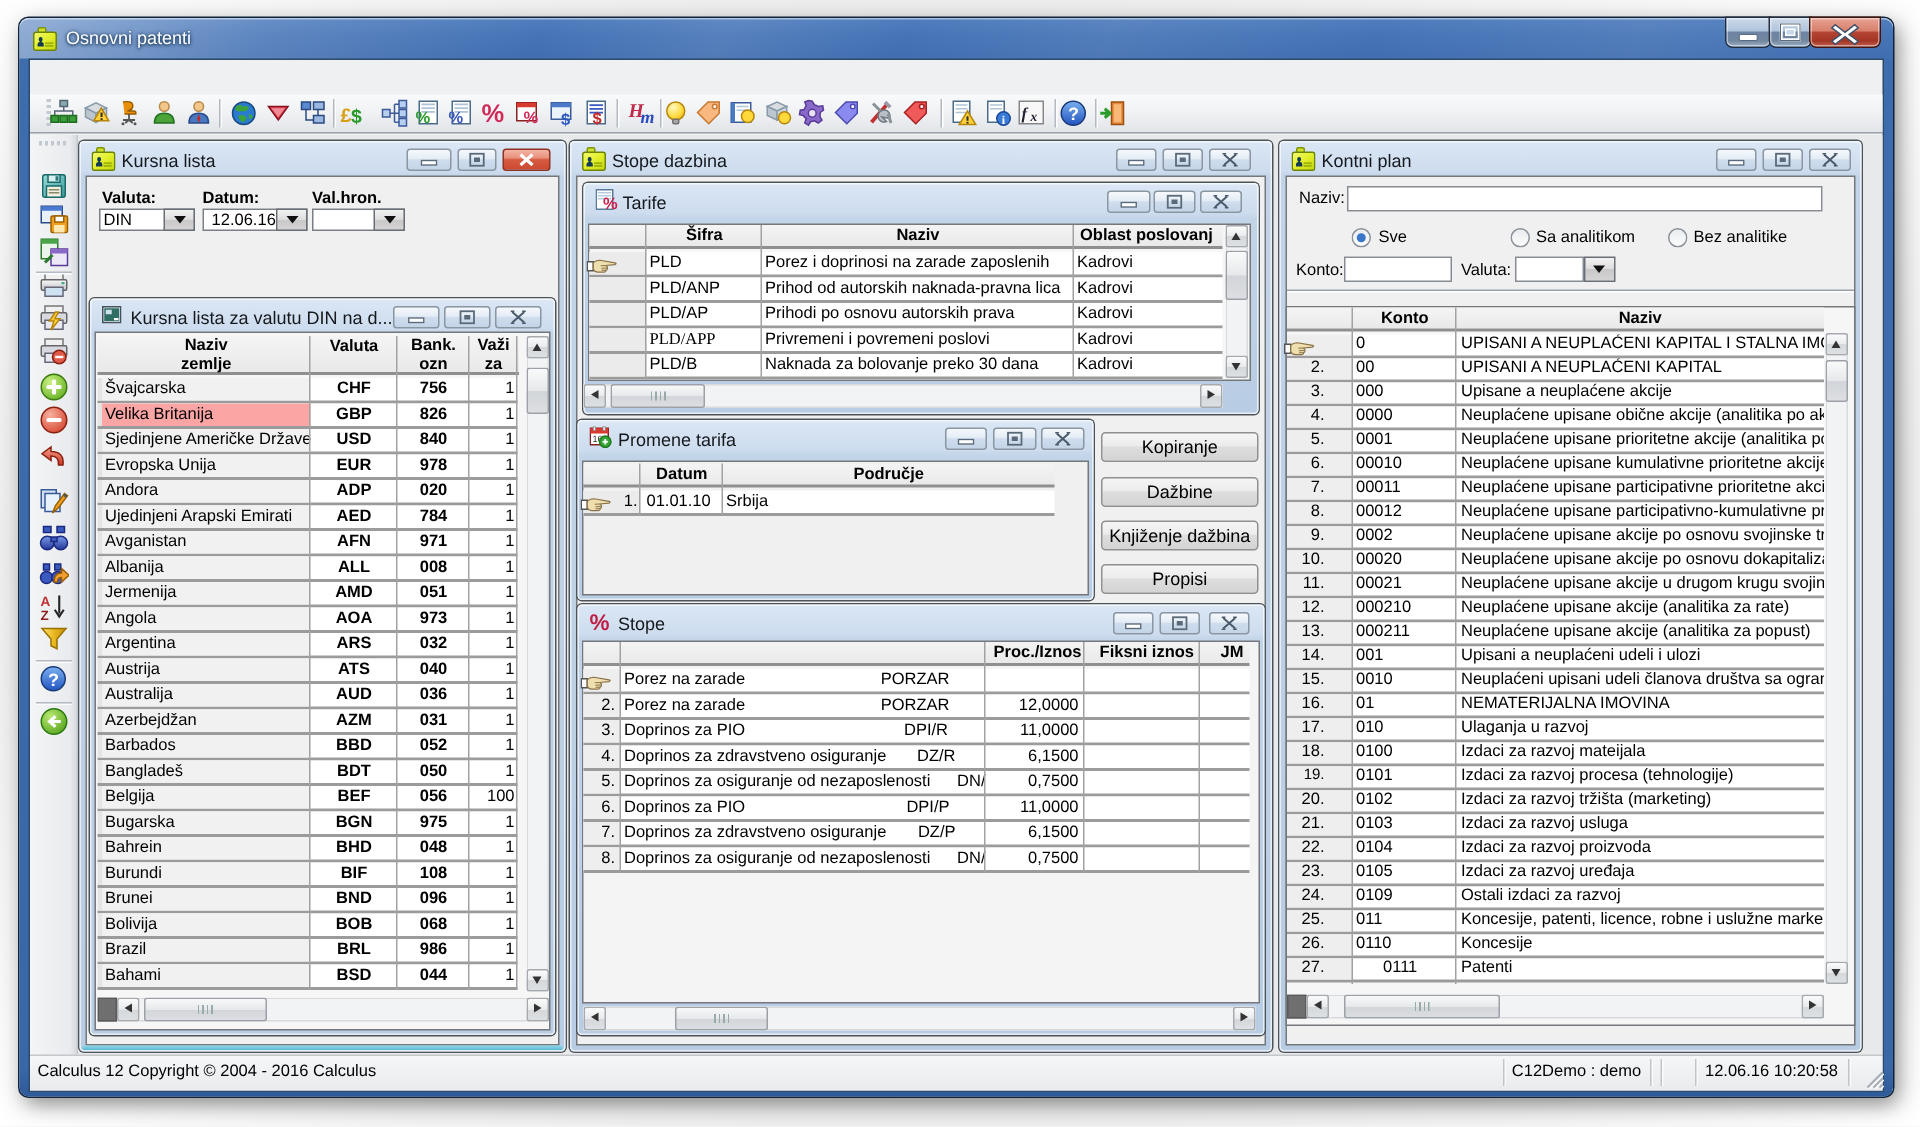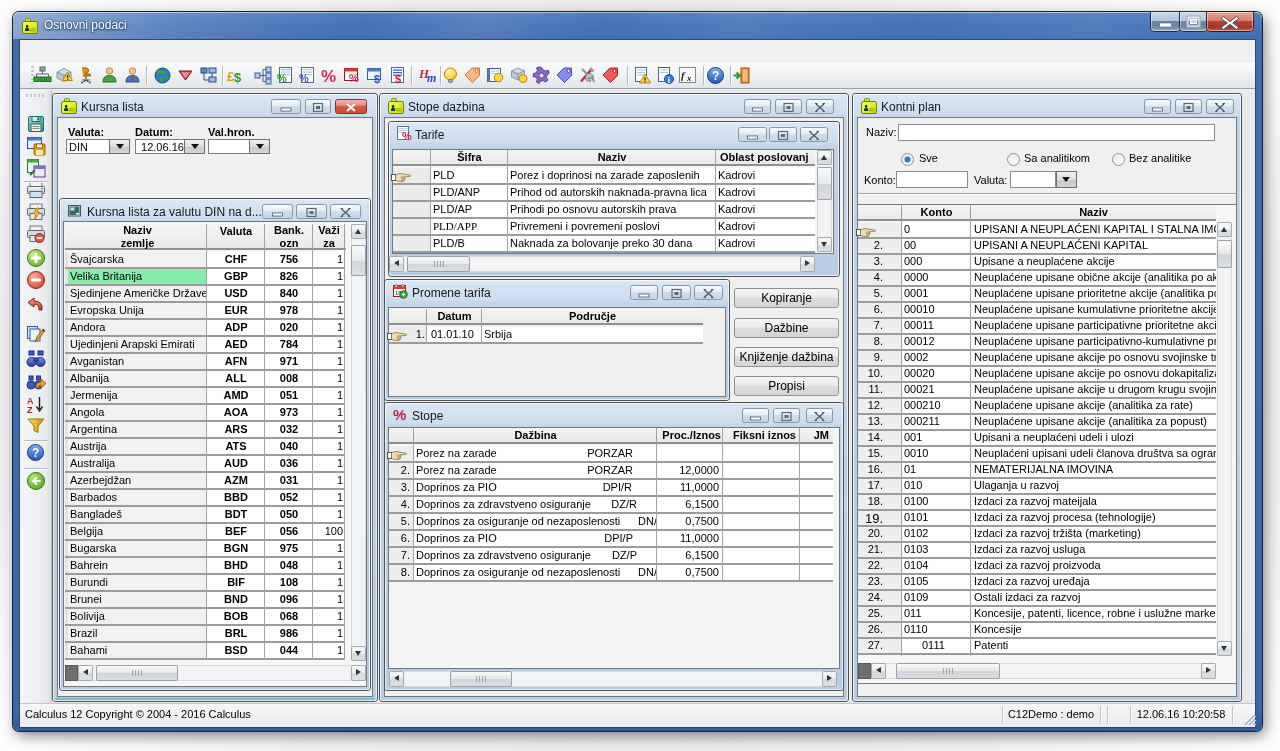--- a/index.html
+++ b/index.html
@@ -44,21 +44,21 @@
           <linearGradient id="gc" x1="0" y1="0" x2="1" y2="1">
             <stop offset="0" stop-color="#f6fc72"></stop>
             <stop offset="0.5" stop-color="#e2ee2a"></stop>
             <stop offset="1" stop-color="#c3d60e"></stop>
           </linearGradient>
         </defs>
 <path d="M3 13 L3 11.6 Q3 10.2 4.4 10.0 L4.6 9.9 Q3.8 9.2 3.8 8.2 Q3.8 6.7 5.1 6.7 Q6.4 6.7 6.4 8.2 Q6.4 9.2 5.6 9.9 L5.9 10.0 Q7.2 10.2 7.2 11.6 L7.2 13 Z" fill="#123a52"></path>
 <rect x="8" y="10.2" width="5.5" height="1.2" fill="#9db30a"></rect>
         <rect x="8" y="12" width="5.5" height="1.2" fill="#9db30a"></rect>
       </svg></div>
-<div style="position:absolute;left:31px;top:6px;font-size:12px;color:#fff;text-shadow:0 0 3px #1a3a5c,0 1px 2px #1a3a5c;">Osnovni podaci</div>
+<div style="position:absolute;left:31px;top:6px;font-size:12px;color:#fff;text-shadow:0 0 3px #1a3a5c,0 1px 2px #1a3a5c;">Osnovni patenti</div>
 <div style="position:absolute;left:1138px;top:0px;width:29px;height:19px;background:linear-gradient(180deg,#ccd9e9 0%,#b0c5dc 45%,#6e84a4 50%,#72889f 80%,#9cafc4 100%);box-shadow:inset 0 0 0 1px rgba(255,255,255,0.45), 0 0 0 1px #222d3d;border-radius:0 0 4px 4px;"><svg width="29" height="19" viewBox="0 0 29 19">
         <rect x="8.5" y="11" width="12" height="4" rx="1" fill="#fff" stroke="#5a6a7e" stroke-width="0.7"></rect>
       </svg></div>
 <div style="position:absolute;left:1167px;top:0px;width:27px;height:19px;background:linear-gradient(180deg,#ccd9e9 0%,#b0c5dc 45%,#6e84a4 50%,#72889f 80%,#9cafc4 100%);box-shadow:inset 0 0 0 1px rgba(255,255,255,0.45), 0 0 0 1px #222d3d;border-radius:0 0 4px 4px;"><svg width="27" height="19" viewBox="0 0 27 19">
         <rect x="7.5" y="4.5" width="12" height="10" fill="none" stroke="#fff" stroke-width="2"></rect>
         <rect x="10.5" y="7.5" width="6" height="4" fill="#c8d8ea" stroke="#fff" stroke-width="1"></rect>
         <rect x="7" y="4" width="13" height="11" fill="none" stroke="#4a5a6e" stroke-width="0.6"></rect>
       </svg></div>
 <div style="position:absolute;left:1194px;top:0px;width:46px;height:19px;background:linear-gradient(180deg,#e8a294 0%,#d8806c 45%,#b54433 50%,#a43524 80%,#c2604e 100%);box-shadow:inset 0 0 0 1px rgba(255,255,255,0.45), 0 0 0 1px #431408;border-radius:0 0 4px 4px;"><svg width="46" height="19" viewBox="0 0 46 19">
         <path d="M16.5 4.5 L23 9.6 L29.5 4.5 L31.8 6.6 L25.8 11 L31.8 15.4 L29.5 17.5 L23 12.4 L16.5 17.5 L14.2 15.4 L20.2 11 L14.2 6.6 Z" fill="#fff" stroke="#40506a" stroke-width="1"></path>
@@ -473,21 +473,21 @@
 <div style="position:absolute;left:265px;top:224px;width:48px;height:26px;font-weight:bold;font-size:11px;text-align:center;line-height:13px;">Bank.<br>ozn</div>
 <div style="position:absolute;left:313px;top:224px;width:32px;height:26px;font-weight:bold;font-size:11px;text-align:center;line-height:13px;">Važi<br>za</div>
 <div style="position:absolute;left:65px;top:252px;width:280px;height:17px;background:#fff;border-bottom:2px solid #9b9b9b;"></div>
 <div style="position:absolute;left:65px;top:252px;width:3px;height:15px;background:#e4e4e4;"></div>
 <div style="position:absolute;left:68px;top:252px;width:139px;height:15px;background:#f1f1f1;font-size:11px;padding:1px 0 0 2px;white-space:nowrap;overflow:hidden;">Švajcarska</div>
 <div style="position:absolute;left:207px;top:252px;width:58px;height:15px;font-size:11px;font-weight:bold;text-align:center;padding-top:1px;">CHF</div>
 <div style="position:absolute;left:265px;top:252px;width:48px;height:15px;font-size:11px;font-weight:bold;text-align:center;padding-top:1px;">756</div>
 <div style="position:absolute;left:313px;top:252px;width:30px;height:15px;font-size:11px;text-align:right;padding-top:1px;">1</div>
 <div style="position:absolute;left:65px;top:269px;width:280px;height:17px;background:#fff;border-bottom:2px solid #9b9b9b;"></div>
 <div style="position:absolute;left:65px;top:269px;width:3px;height:15px;background:#e4e4e4;"></div>
-<div style="position:absolute;left:68px;top:269px;width:139px;height:15px;background:#86efac;font-size:11px;padding:1px 0 0 2px;white-space:nowrap;overflow:hidden;">Velika Britanija</div>
+<div style="position:absolute;left:68px;top:269px;width:139px;height:15px;background:#fca5a5;font-size:11px;padding:1px 0 0 2px;white-space:nowrap;overflow:hidden;">Velika Britanija</div>
 <div style="position:absolute;left:207px;top:269px;width:58px;height:15px;font-size:11px;font-weight:bold;text-align:center;padding-top:1px;">GBP</div>
 <div style="position:absolute;left:265px;top:269px;width:48px;height:15px;font-size:11px;font-weight:bold;text-align:center;padding-top:1px;">826</div>
 <div style="position:absolute;left:313px;top:269px;width:30px;height:15px;font-size:11px;text-align:right;padding-top:1px;">1</div>
 <div style="position:absolute;left:65px;top:286px;width:280px;height:17px;background:#fff;border-bottom:2px solid #9b9b9b;"></div>
 <div style="position:absolute;left:65px;top:286px;width:3px;height:15px;background:#e4e4e4;"></div>
 <div style="position:absolute;left:68px;top:286px;width:139px;height:15px;background:#f1f1f1;font-size:11px;padding:1px 0 0 2px;white-space:nowrap;overflow:hidden;">Sjedinjene Američke Države</div>
 <div style="position:absolute;left:207px;top:286px;width:58px;height:15px;font-size:11px;font-weight:bold;text-align:center;padding-top:1px;">USD</div>
 <div style="position:absolute;left:265px;top:286px;width:48px;height:15px;font-size:11px;font-weight:bold;text-align:center;padding-top:1px;">840</div>
 <div style="position:absolute;left:313px;top:286px;width:30px;height:15px;font-size:11px;text-align:right;padding-top:1px;">1</div>
 <div style="position:absolute;left:65px;top:303px;width:280px;height:17px;background:#fff;border-bottom:2px solid #9b9b9b;"></div>
@@ -795,21 +795,20 @@
           <rect x="8.0" y="2.5" width="9" height="8" fill="none" stroke="#5a6a7a" stroke-width="1.2"></rect>
           <rect x="10.5" y="5" width="4" height="3" fill="#5a6a7a"></rect>
         </svg></div>
 <div class="cbtn" style="position:absolute;left:421px;top:5px;width:27px;height:15px;"><svg width="25" height="13" viewBox="0 0 25 13">
           <path d="M8.5 3 L16.5 10 M16.5 3 L8.5 10" stroke="#4a5a6a" stroke-width="1.3"></path>
           <path d="M7.5 2.5 h2.4 M15.1 2.5 h2.4 M7.5 10.5 h2.4 M15.1 10.5 h2.4" stroke="#4a5a6a" stroke-width="1.1"></path>
         </svg></div>
 </div>
 <div style="position:absolute;left:389px;top:428px;width:450px;height:240px;background:#f4f4f4;box-shadow:0 0 0 1px #74787c;"></div>
 <div style="position:absolute;left:389px;top:428px;width:444px;height:16px;background:linear-gradient(180deg,#f4f4f4,#e9e9e9);border-bottom:2px solid #8f8f8f;"></div>
-<div style="position:absolute;left:414px;top:428px;width:243px;height:16px;font-weight:bold;font-size:11px;text-align:center;padding-top:1px;">Dažbina</div>
 <div style="position:absolute;left:657px;top:428px;width:66px;height:16px;font-weight:bold;font-size:11px;text-align:right;padding:1px 2px 0 0;">Proc./Iznos</div>
 <div style="position:absolute;left:723px;top:428px;width:77px;height:16px;font-weight:bold;font-size:11px;text-align:right;padding:1px 4px 0 0;">Fiksni iznos</div>
 <div style="position:absolute;left:800px;top:428px;width:33px;height:16px;font-weight:bold;font-size:11px;text-align:right;padding:1px 4px 0 0;">JM</div>
 <div style="position:absolute;left:389px;top:446px;width:444px;height:17px;background:#fff;border-bottom:2px solid #9b9b9b;"></div>
 <div style="position:absolute;left:389px;top:446px;width:25px;height:15px;background:#eeeeee;font-size:11px;text-align:right;padding:1px 4px 0 0;"></div>
 <div style="position:absolute;left:414px;top:446px;width:243px;height:15px;font-size:11px;padding:1px 0 0 2px;white-space:nowrap;overflow:hidden;">Porez na zarade</div>
 <div style="position:absolute;left:573px;top:446px;width:60px;height:15px;font-size:11px;text-align:right;padding-top:1px;">PORZAR</div>
 <div style="position:absolute;left:657px;top:446px;width:62px;height:15px;font-size:11px;text-align:right;padding-top:1px;"></div>
 <div style="position:absolute;left:389px;top:463px;width:444px;height:17px;background:#fff;border-bottom:2px solid #9b9b9b;"></div>
 <div style="position:absolute;left:389px;top:463px;width:25px;height:15px;background:#eeeeee;font-size:11px;text-align:right;padding:1px 4px 0 0;">2.</div>
@@ -1004,21 +1003,21 @@
 <div style="position:absolute;left:971px;top:463px;width:245px;height:14px;font-size:11px;padding-left:3px;white-space:nowrap;overflow:hidden;">NEMATERIJALNA IMOVINA</div>
 <div style="position:absolute;left:858px;top:479px;width:358px;height:16px;background:#fff;border-bottom:2px solid #9b9b9b;"></div>
 <div style="position:absolute;left:858px;top:479px;width:44px;height:14px;background:#eeeeee;font-size:11px;text-align:right;padding:0 19px 0 0;">17.</div>
 <div style="position:absolute;left:902px;top:479px;width:69px;height:14px;font-size:11px;padding-left:2px;">010</div>
 <div style="position:absolute;left:971px;top:479px;width:245px;height:14px;font-size:11px;padding-left:3px;white-space:nowrap;overflow:hidden;">Ulaganja u razvoj</div>
 <div style="position:absolute;left:858px;top:495px;width:358px;height:16px;background:#fff;border-bottom:2px solid #9b9b9b;"></div>
 <div style="position:absolute;left:858px;top:495px;width:44px;height:14px;background:#eeeeee;font-size:11px;text-align:right;padding:0 19px 0 0;">18.</div>
 <div style="position:absolute;left:902px;top:495px;width:69px;height:14px;font-size:11px;padding-left:2px;">0100</div>
 <div style="position:absolute;left:971px;top:495px;width:245px;height:26px;font-size:11px;padding-left:3px;white-space:nowrap;overflow:hidden;">Izdaci za razvoj mateijala</div>
 <div style="position:absolute;left:858px;top:511px;width:358px;height:16px;background:#fff;border-bottom:2px solid #9b9b9b;"></div>
-<div style="position:absolute;left:858px;top:511px;width:44px;height:14px;background:#eeeeee;font-size:13px;text-align:right;padding:0 19px 0 0;">19.</div>
+<div style="position:absolute;left:858px;top:511px;width:44px;height:14px;background:#eeeeee;font-size:10px;text-align:right;padding:0 19px 0 0;">19.</div>
 <div style="position:absolute;left:902px;top:511px;width:69px;height:14px;font-size:11px;padding-left:2px;">0101</div>
 <div style="position:absolute;left:971px;top:511px;width:245px;height:14px;font-size:11px;padding-left:3px;white-space:nowrap;overflow:hidden;">Izdaci za razvoj procesa (tehnologije)</div>
 <div style="position:absolute;left:858px;top:527px;width:358px;height:16px;background:#fff;border-bottom:2px solid #9b9b9b;"></div>
 <div style="position:absolute;left:858px;top:527px;width:44px;height:14px;background:#eeeeee;font-size:11px;text-align:right;padding:0 19px 0 0;">20.</div>
 <div style="position:absolute;left:902px;top:527px;width:69px;height:14px;font-size:11px;padding-left:2px;">0102</div>
 <div style="position:absolute;left:971px;top:527px;width:245px;height:14px;font-size:11px;padding-left:3px;white-space:nowrap;overflow:hidden;">Izdaci za razvoj tržišta (marketing)</div>
 <div style="position:absolute;left:858px;top:543px;width:358px;height:16px;background:#fff;border-bottom:2px solid #9b9b9b;"></div>
 <div style="position:absolute;left:858px;top:543px;width:44px;height:14px;background:#eeeeee;font-size:11px;text-align:right;padding:0 19px 0 0;">21.</div>
 <div style="position:absolute;left:902px;top:543px;width:69px;height:14px;font-size:11px;padding-left:2px;">0103</div>
 <div style="position:absolute;left:971px;top:543px;width:245px;height:14px;font-size:11px;padding-left:3px;white-space:nowrap;overflow:hidden;">Izdaci za razvoj usluga</div>

